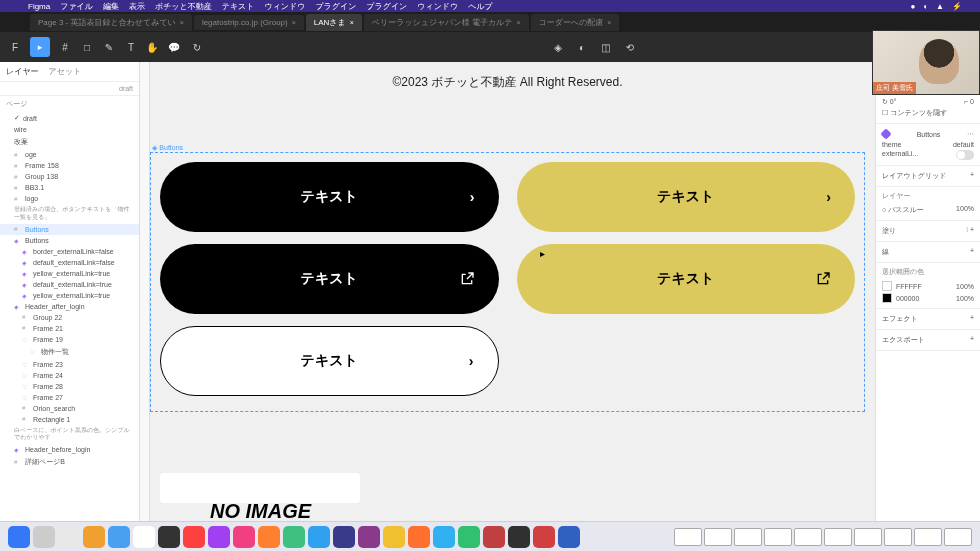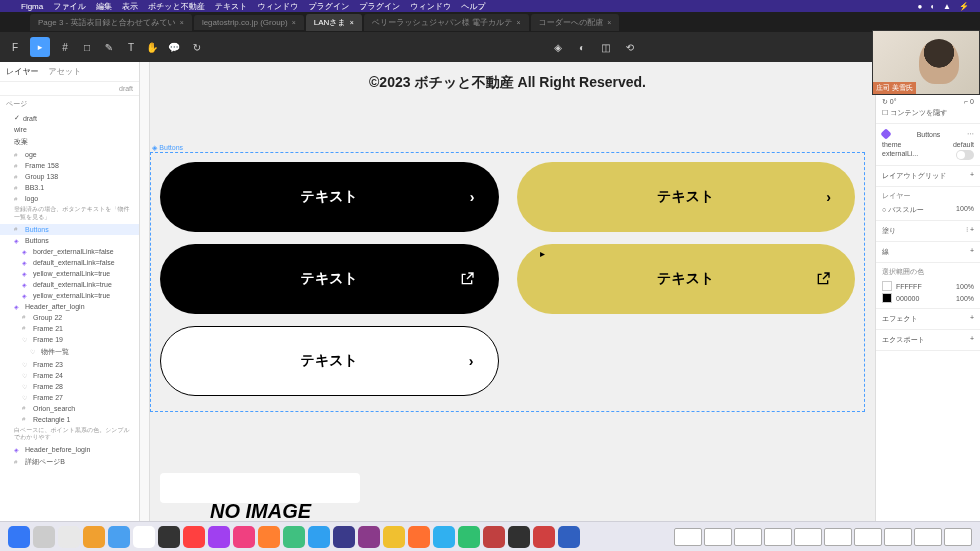--- a/index.html
+++ b/index.html
@@ -1,17 +1,17 @@
 <!DOCTYPE html>
 <html><head>
 <meta charset="utf-8">
 <style>
 *{margin:0;padding:0;box-sizing:border-box;font-family:-apple-system,"Hiragino Sans",sans-serif}
 body{width:980px;height:551px;overflow:hidden;background:#f5f5f5;font-size:9px;position:relative}
-.menubar{height:12px;background:#3a2a8a;color:#fff;display:flex;align-items:center;padding:0 11px;font-size:8px;gap:10px}
+.menubar{height:12px;background:#3a2a8a;color:#fff;display:flex;align-items:center;padding:0 18px;font-size:8px;gap:10px}
 .menubar span{cursor:default}
 .menubar .right{margin-left:auto;display:flex;gap:8px}
 .toolbar{height:50px;background:#2c2c2c;display:flex;flex-direction:column}
 .tabs{height:20px;display:flex;align-items:center;background:#1e1e1e;padding-left:30px;gap:2px}
 .tab{background:#2c2c2c;color:#888;padding:3px 8px;font-size:8px;border-radius:3px 3px 0 0;display:flex;align-items:center;gap:4px}
 .tab.active{background:#3c3c3c;color:#fff}
 .tab .x{font-size:7px}
 .tools{height:30px;display:flex;align-items:center;padding:0 8px;gap:12px;color:#ccc}
 .tool-left{display:flex;align-items:center;gap:8px}
 .tool-left .sq{width:20px;height:20px;background:#4a9eff;border-radius:3px;display:flex;align-items:center;justify-content:center}
@@ -26,21 +26,21 @@
 .lsb-search{padding:3px 6px;color:#999;font-size:7px;border-bottom:1px solid #eee;text-align:right}
 .lsb-sec{padding:3px 6px;color:#888;font-size:7px}
 .lsb-item{padding:2px 6px 2px 14px;display:flex;align-items:center;gap:3px;cursor:default;font-size:7px}
 .lsb-item.sel{background:#e8f0ff;color:#4a9eff}
 .lsb-item.sub{padding-left:22px}
 .lsb-item.sub2{padding-left:30px}
 .lsb-item .ic{width:8px;font-size:6px;color:#aaa}
 .lsb-note{padding:2px 6px 2px 14px;font-size:6px;color:#999;line-height:1.3}
 
 .canvas{flex:1;background:#f0f0f0;position:relative;overflow:hidden}
-.copyright{position:absolute;top:12px;left:50%;transform:translateX(-50%);font-size:14px;color:#222;font-weight:700}
+.copyright{position:absolute;top:12px;left:50%;transform:translateX(-50%);font-size:12px;color:#222;font-weight:400}
 .flabel{position:absolute;top:82px;left:12px;font-size:7px;color:#4a9eff}
 .selframe{position:absolute;top:90px;left:10px;right:10px;height:260px;border:1px dashed #4a9eff}
 .btns{position:absolute;top:100px;left:20px;right:20px;display:grid;grid-template-columns:1fr 1fr;gap:12px 18px}
 .btn{height:70px;border-radius:40px;display:flex;align-items:center;justify-content:center;position:relative;font-size:14px;font-weight:600}
 .btn.black{background:#000;color:#fff}
 .btn.yellow{background:#dbc95e;color:#000}
 .btn.border{background:#fff;border:1px solid #000;color:#000}
 .btn .arr{position:absolute;right:24px;font-size:14px}
 .btn .ext{position:absolute;right:24px;width:16px;height:16px;stroke:currentColor;fill:none;stroke-width:2}
 .cursor{position:absolute;top:186px;left:400px;font-size:10px}

